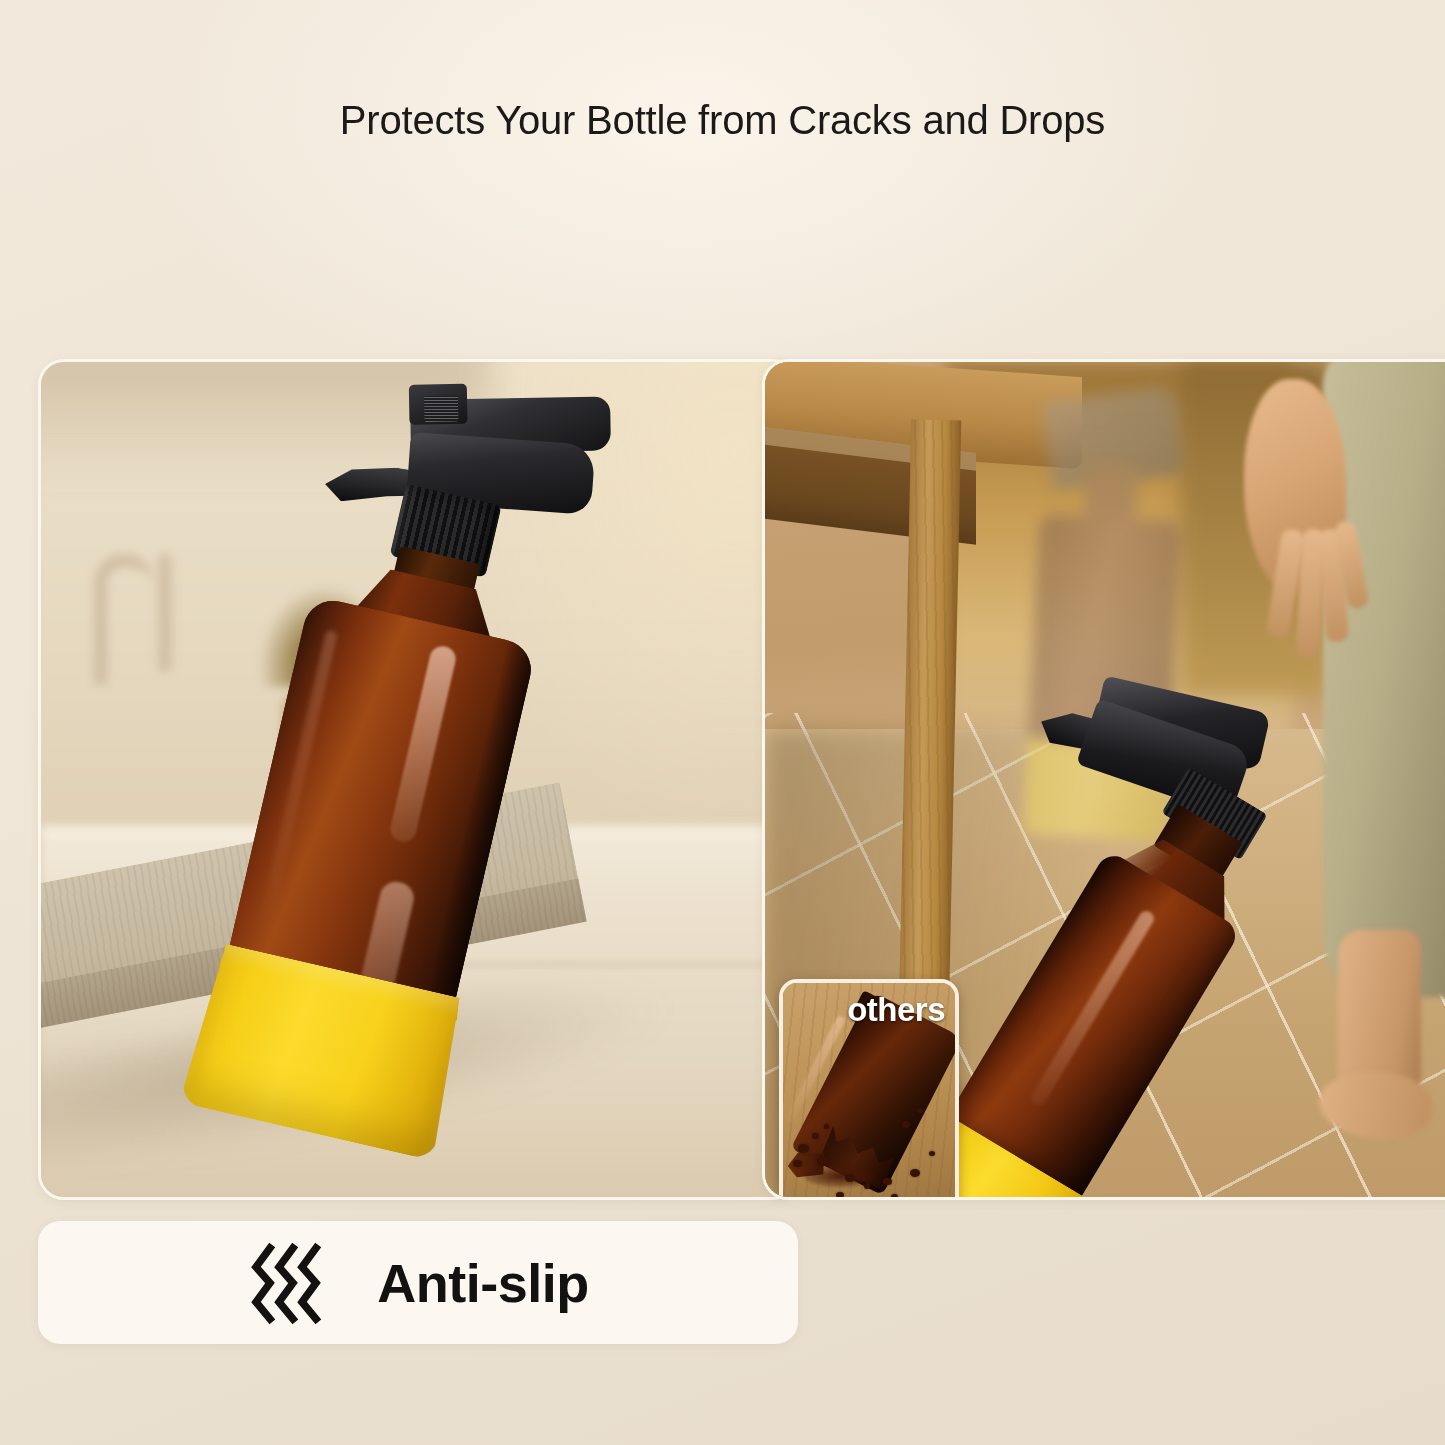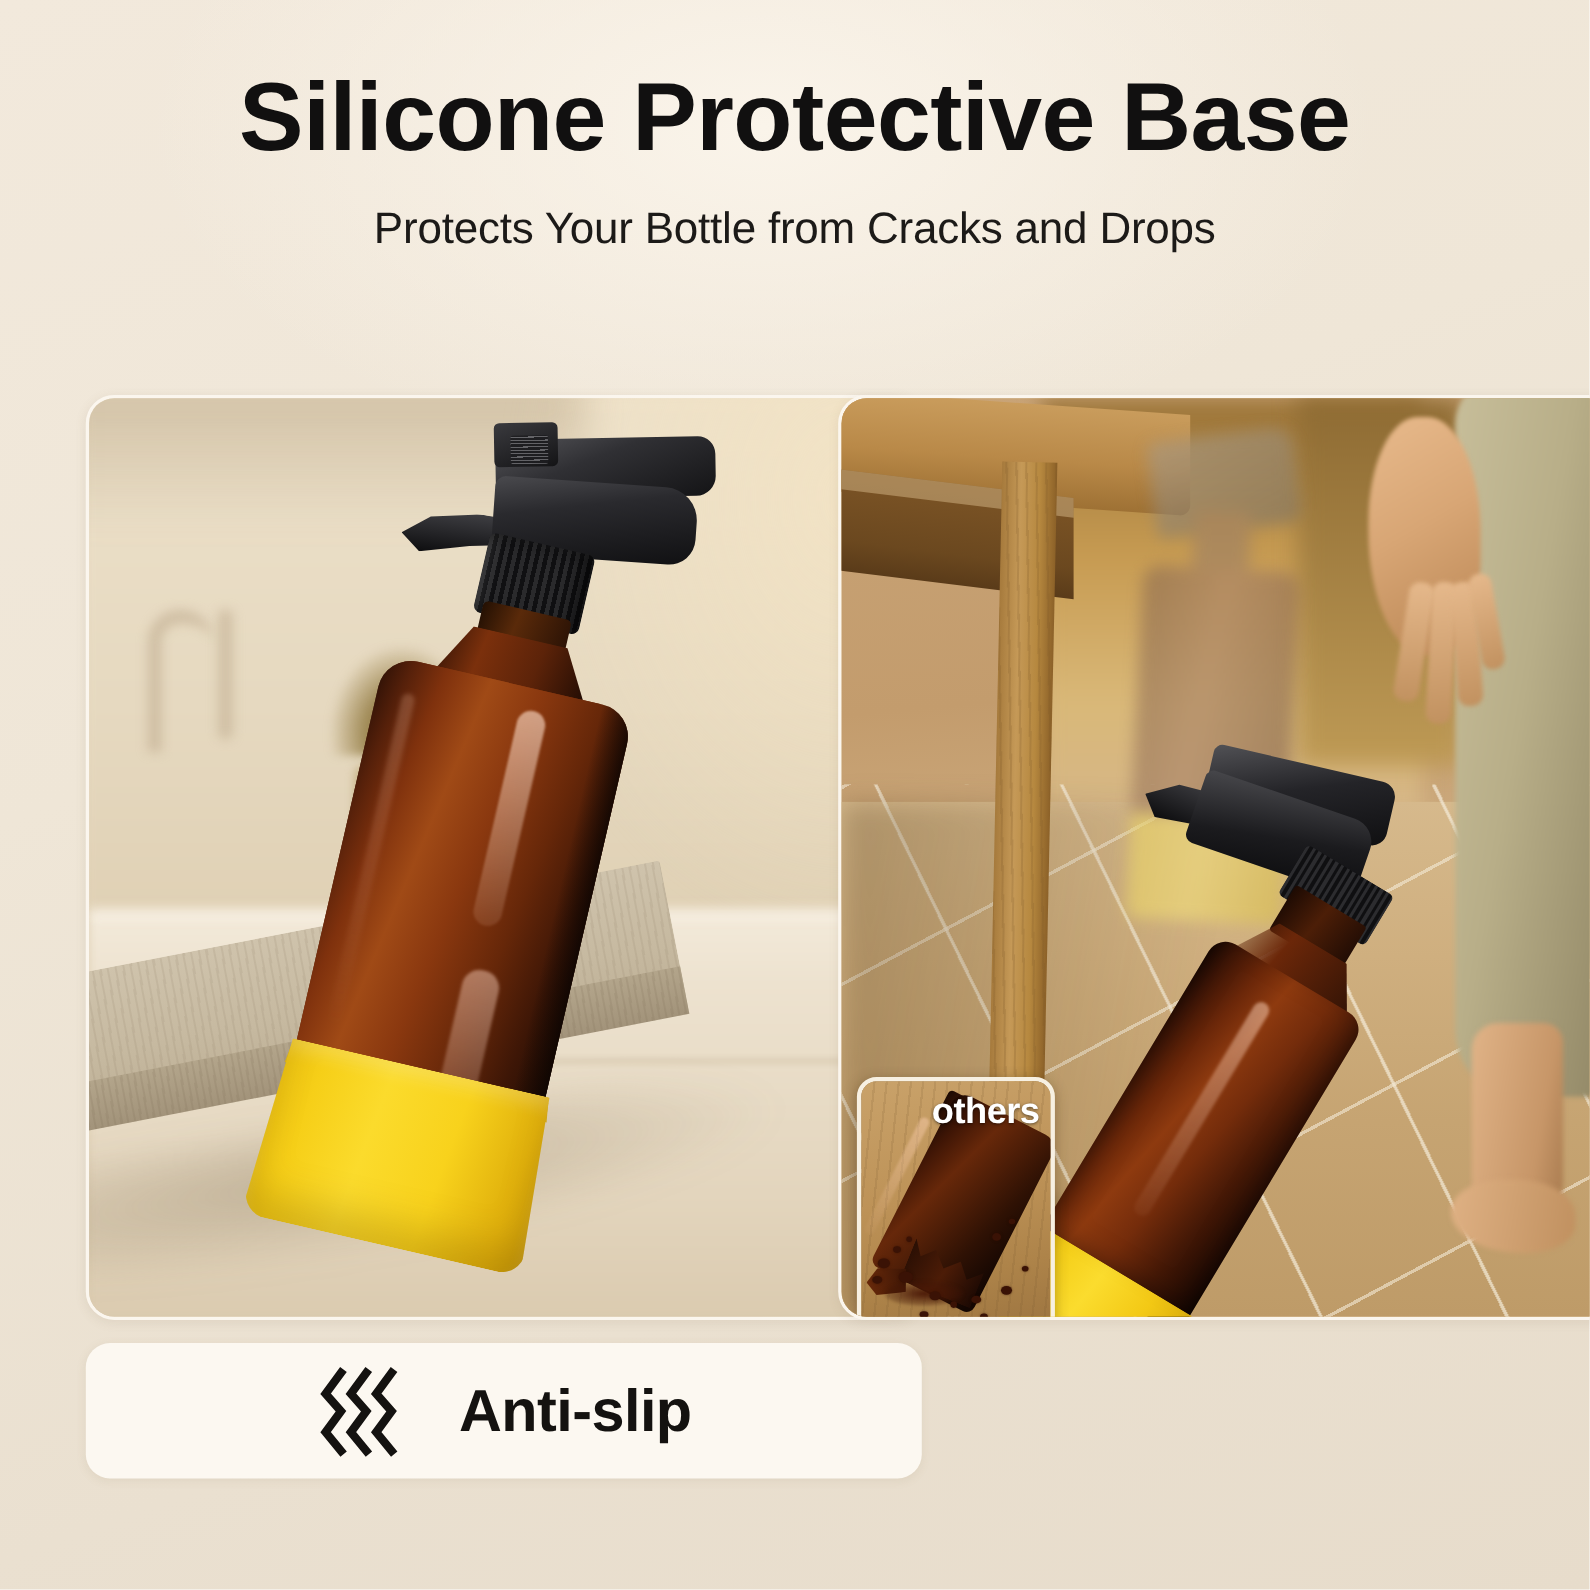--- a/index.html
+++ b/index.html
@@ -21,21 +21,21 @@
     line-height:1.0;
   }
   .subtitle {
     margin-top:36px; font-size:40px; font-weight:400; color:#1c1a18;
     letter-spacing:-0.2px;
   }
 
   
   .panels { position:absolute; left:0; top:355px; width:100%; height:985px; }
   .col { position:absolute; top:4px; width:760px; height:985px; }
-  .col.left  { left:38px;margin-left:40px; }
+  .col.left  { left:38px; }
   .col.right { left:762px; }
 
   .photo {
     position:relative; width:100%; height:841px;
     border-radius:26px; overflow:hidden;
     border:3px solid #FBF6EE;
     box-shadow:0 2px 10px rgba(120,100,70,0.10);
   }
 
   
@@ -481,21 +481,20 @@
     display:flex; align-items:center; justify-content:center; gap:44px;
     box-shadow:0 2px 9px rgba(140,118,82,.10);
   }
   .cap-icon { width:86px; height:86px; flex:0 0 auto; display:flex; align-items:center; justify-content:center; }
   .cap-text { font-size:54px; font-weight:700; color:#141210; letter-spacing:-0.5px; }
 </style>
 </head>
 <body>
 
 <div class="header">
-  <div class="title">Silicone Protective Base</div>
   <div class="subtitle">Protects Your Bottle from Cracks and Drops</div>
 </div>
 
 <div class="panels">
 
   <div class="col left">
 
     <div class="photo">
       <div class="scene-kitchen">
         <div class="k-wall"></div>

